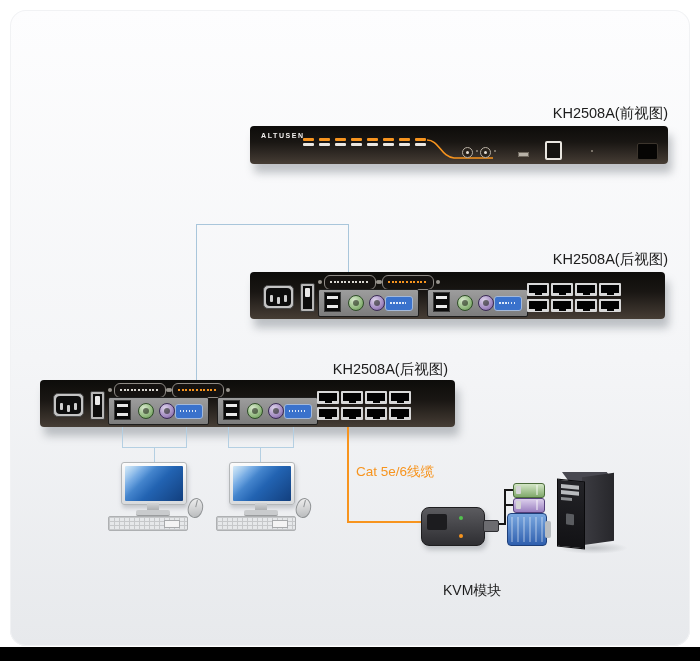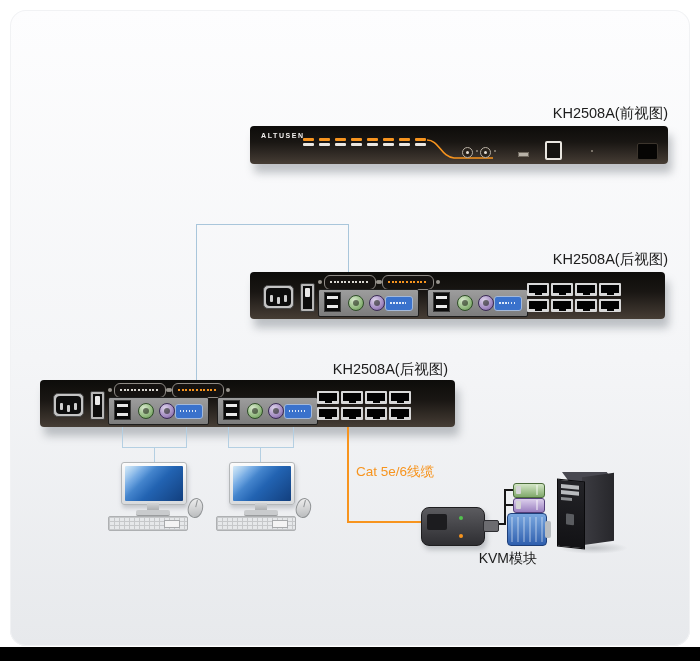--- a/index.html
+++ b/index.html
@@ -143,21 +143,21 @@
   .tower-front{position:absolute;left:5px;top:8px;width:26px;height:66px;
         background:linear-gradient(180deg,#232327,#121215);border:1px solid #0a0a0c;
         transform:skewY(6deg);}
   .bay{position:absolute;left:3px;width:18px;height:4px;background:#b9bbbe;}
   .fbtns{position:absolute;left:3px;top:17px;width:11px;height:3px;background:#8b8d90;}
   .badge{position:absolute;left:8px;top:33px;width:8px;height:11px;background:#5a5c60;border-radius:1px;}
   .server-shadow{position:absolute;left:6px;top:70px;width:70px;height:12px;border-radius:50%;
         background:radial-gradient(ellipse,rgba(110,115,120,.35),rgba(110,115,120,0) 70%);}
 
   .cable-label{position:absolute;left:356px;top:463px;font-size:13.5px;color:#f7941e;}
-  .kvm-label{position:absolute;left:443px;top:550px;width:94px;text-align:right;font-size:14px;}
+  .kvm-label{position:absolute;left:443px;top:582px;width:94px;text-align:left;font-size:14px;}
 </style>
 </head>
 <body>
 
 <div class="page">
   <div class="panel"></div>
 
   <div class="ln blue" style="left:348px;top:224px;width:1px;height:54px;"></div>
   <div class="ln blue" style="left:196px;top:224px;width:153px;height:1px;"></div>
   <div class="ln blue" style="left:196px;top:224px;width:1px;height:160px;"></div>

